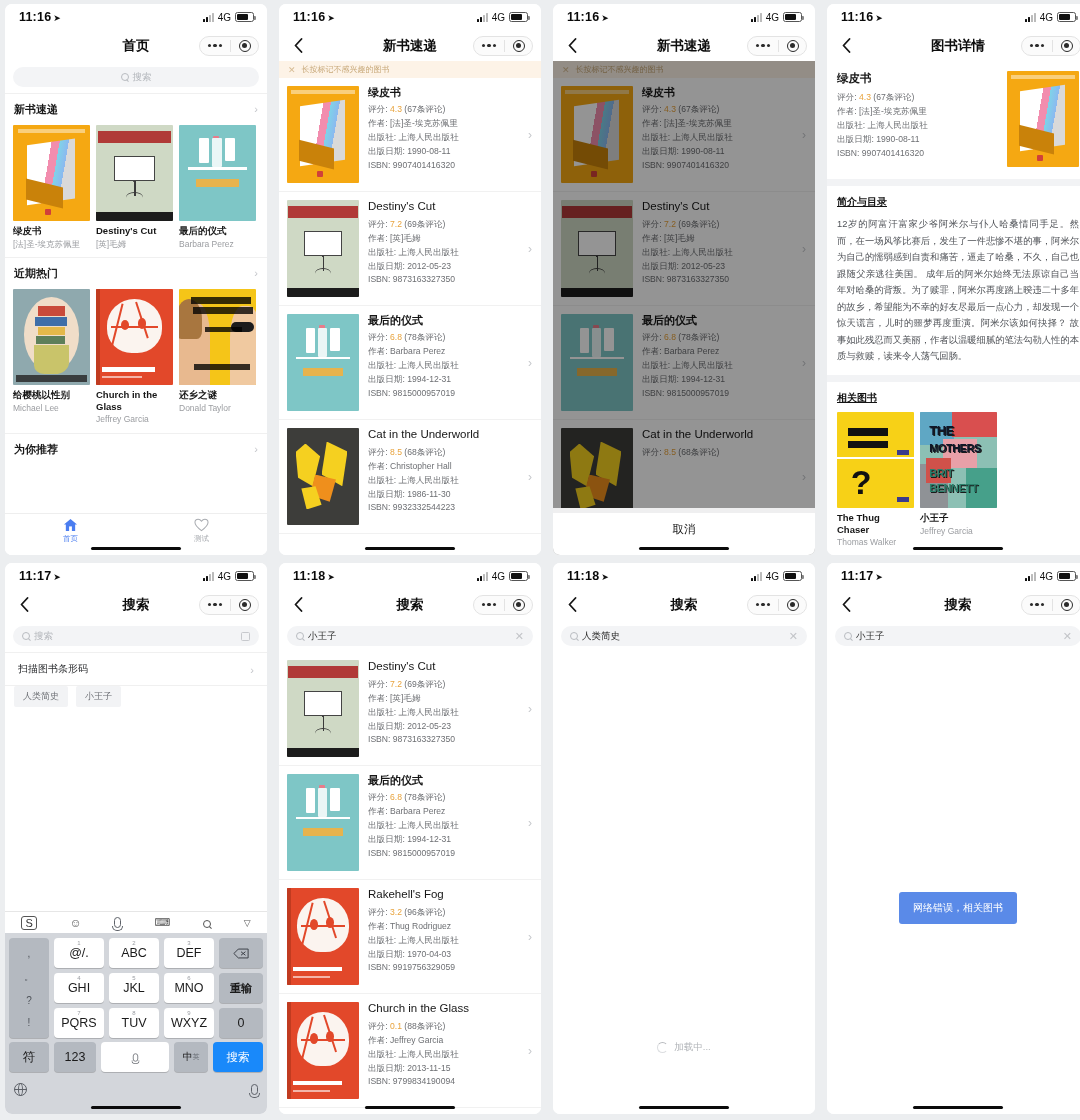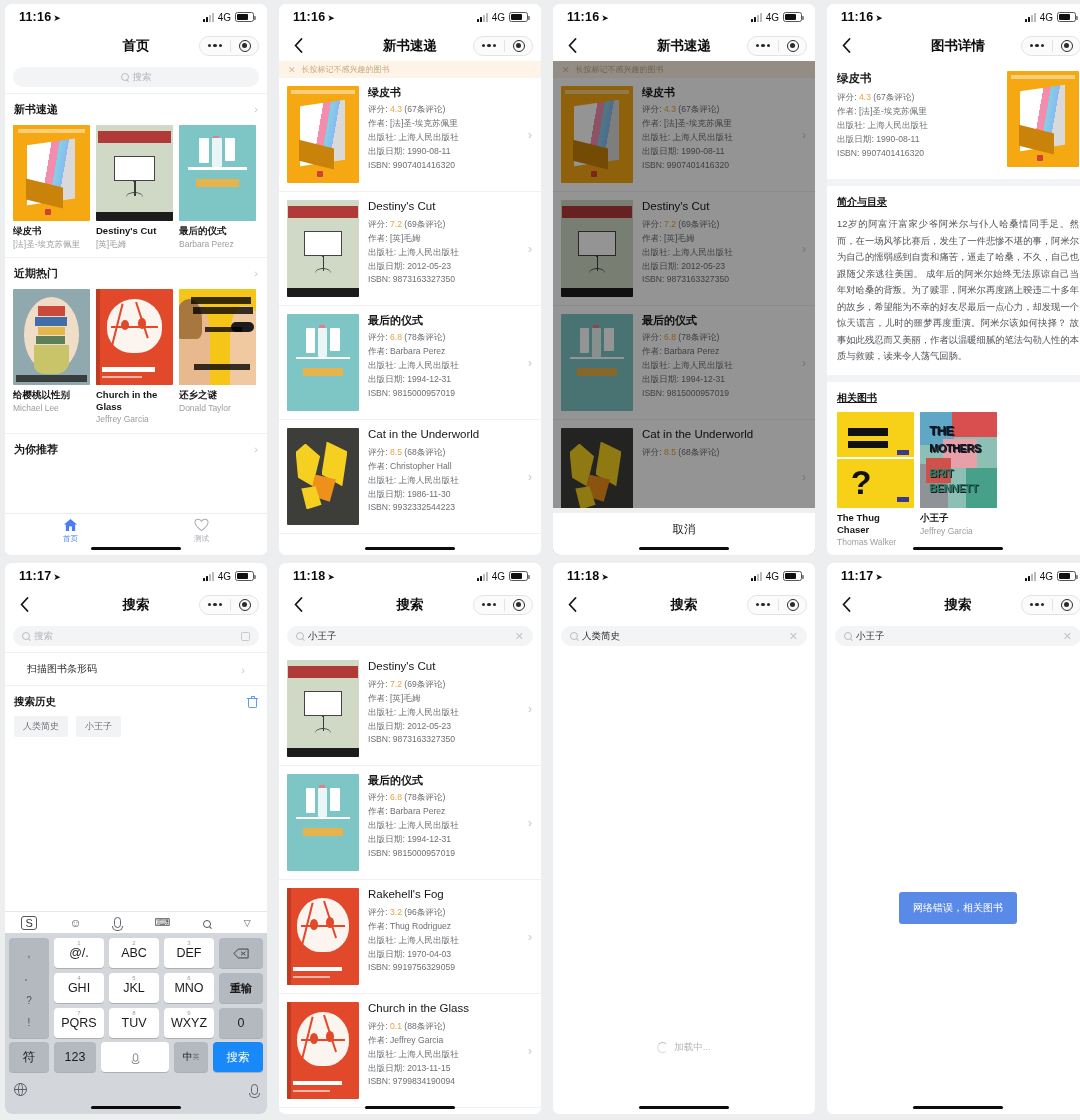--- a/index.html
+++ b/index.html
@@ -148,21 +148,21 @@
   .detail-top { display:flex; padding: 10px 10px 12px; gap:10px; }
   .detail-info { flex:1 1 auto; min-width:0; }
   .detail-title { font-size: 11.5px; font-weight:bold; color:#141414; margin-bottom:5px;}
   .detail-cover { width: 72px; height: 96px; flex:0 0 72px; border-radius:1px; overflow:hidden;}
   .block { border-top: 7px solid #f2f3f5; padding: 9px 10px 10px; }
   .block-title { font-size: 10px; font-weight: bold; color:#141414; margin-bottom: 7px; text-decoration: underline;}
   .desc { font-size: 9.3px; color: #4e5156; line-height: 1.78; text-align: justify; }
 
   
   .listrow { display:flex; align-items:flex-end; justify-content:space-between;
-             padding: 9px 22px; font-size:10px; color:#2c2e31; border-top:1px solid #f0f0f0; border-bottom:1px solid #f0f0f0;}
+             padding: 9px 13px; font-size:10px; color:#2c2e31; border-top:1px solid #f0f0f0; border-bottom:1px solid #f0f0f0;}
   .hist-head { display:flex; align-items:center; justify-content:space-between; padding: 9px 9px 7px;}
   .hist-title { font-size: 10.5px; font-weight: bold; color:#171717;}
   .tags { display:flex; gap:8px; padding: 0 9px; }
   .tag { background:#f2f3f5; border-radius:2px; padding: 4px 9px; font-size: 9px; color:#6b6e73;}
   .trash { width:11px; height:12px; position:relative; }
   .trash b { position:absolute; left:1px; right:1px; top:2.5px; bottom:0; border:1px solid #5b9ef0; border-top:none; border-radius: 0 0 2px 2px;}
   .trash i { position:absolute; left:0; right:0; top:1.5px; height:1px; background:#5b9ef0;}
   .trash em { position:absolute; left:3.5px; right:3.5px; top:0; height:1.6px; border:1px solid #5b9ef0; border-bottom:none; border-radius:1px 1px 0 0;}
 
   
@@ -850,28 +850,20 @@
         <div class="searchbox left">
           <span class="mag g"></span>
           <span style="color:#b3b6bb">搜索</span>
           <span class="scan-ic"></span>
         </div>
       </div>
       <div class="listrow">
         <span>扫描图书条形码</span>
         <span class="chev">›</span>
       </div>
-      <div class="hist-head">
-        <span class="hist-title">搜索历史</span>
-        <span class="trash">
-            <em></em>
-            <i></i>
-            <b></b>
-          </span>
-      </div>
       <div class="tags">
         <span class="tag">人类简史</span>
         <span class="tag">小王子</span>
       </div>
 
       <div class="keyboard">
         <div class="kb-toolbar">
           <span style="font-size:11px;border:1.2px solid #555;border-radius:3px;padding:0 3px;color:#333;">S</span>
           <span style="font-size:12px;color:#555;">☺</span>
           <span><span class="mic" style="display:inline-block"></span></span>

